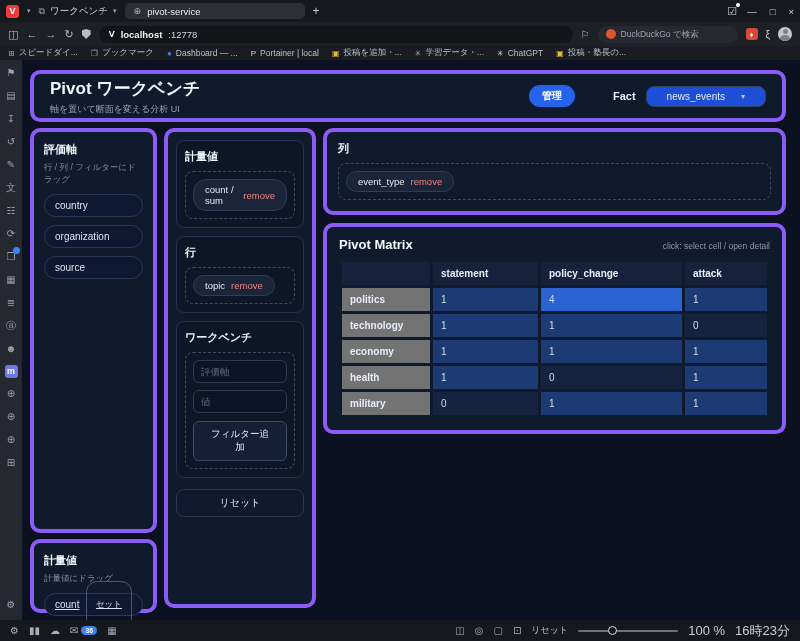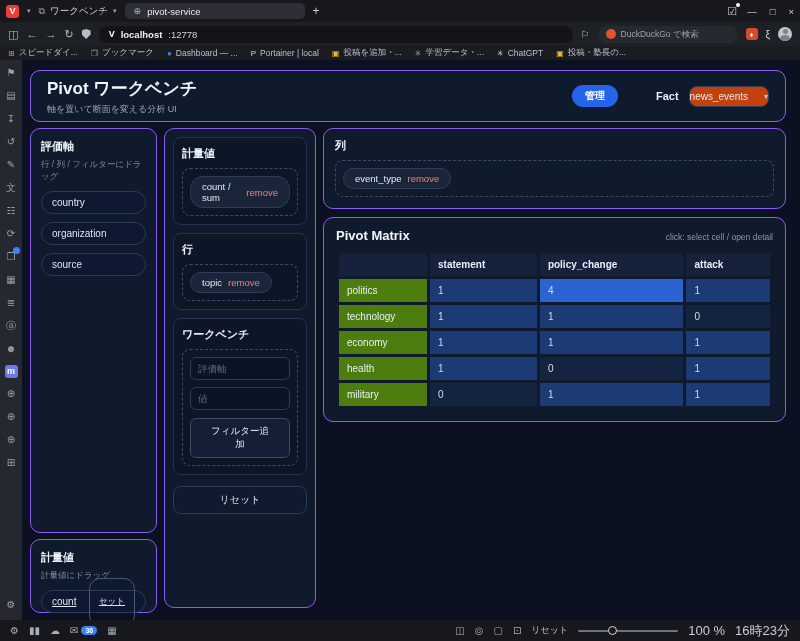--- a/index.html
+++ b/index.html
@@ -49,28 +49,28 @@
   
   .main { flex:1; display:flex; min-height:0; }
   .vsidebar { width:22px; background:#26282f; display:flex; flex-direction:column; align-items:center; padding-top:6px; gap:9px; flex:0 0 auto; }
   .sb-ic { color:#9aa1ad; font-size:10px; line-height:14px; height:14px; position:relative; cursor:pointer; }
   .sb-accent { background:#6d79e8; color:#fff; width:13px; border-radius:3px; font-size:9px; font-weight:bold; text-align:center; line-height:13px; height:13px; }
   .sb-badge { position:absolute; top:-3px; right:-5px; width:7px; height:7px; background:#3b82f6; border-radius:50%; }
   .sb-gear { margin-top:auto; margin-bottom:8px; }
 
   
   .webview { flex:1; background:#0b1120; padding:10px 14px 0 8px; overflow:hidden; }
-  .card { background:#101a2d; border:1px solid #8b5cf6; border-radius:10px; }
+  .card { background:#101a2d; border:4px solid #8b5cf6; border-radius:10px; }
   .app-header { display:flex; justify-content:space-between; align-items:center; padding:8px 16px; height:52px; margin-bottom:6px; }
   .app-title { color:#f2f6fb; font-size:17px; font-weight:bold; }
   .app-sub { color:#93a1b5; font-size:9px; margin-top:3px; }
   .hdr-right { display:flex; align-items:center; gap:10px; }
   .admin-btn { background:#2563eb; color:#fff; border:none; border-radius:13px; padding:4px 13px; font-size:10px; font-weight:bold; cursor:pointer; }
   .fact-label { color:#e8eef7; font-size:11px; font-weight:bold;margin-left:28px; }
-  .fact-select { display:flex; align-items:center; gap:16px; background:#c2410c; border:1px solid #33415c; border-radius:8px; padding:4px 0; font-size:10px; color:#e2e9f4; cursor:pointer;justify-content:space-between; }
+  .fact-select { display:flex; align-items:center; gap:16px; background:#1d4ed8; border:1px solid #33415c; border-radius:8px; padding:4px 20px; font-size:10px; color:#e2e9f4; cursor:pointer;justify-content:space-between; }
   .fact-select .caret { font-size:8px; color:#c2cbd8; }
 
   .app-grid { display:grid; grid-template-columns:127px 152px 1fr; gap:7px; align-items:start; }
   .col-left { display:flex; flex-direction:column; }
   .card-title { color:#eef3fa; font-size:11px; font-weight:bold; }
   .hint { color:#7e8ca2; font-size:8.5px; margin-top:5px; }
   .dims-card { height:405px; padding:10px; }
   .pill { margin-top:8px; height:23px; border:1px solid #2b3b55; border-radius:13px; background:#0e1830; display:flex; align-items:center; padding:0 10px; font-size:10px; color:#dbe4f0; cursor:grab; }
   .pool-card { height:74px; margin-top:6px; padding:10px; }
   .pool-pill { justify-content:space-between; cursor:default;text-decoration:underline; }
@@ -87,21 +87,21 @@
   .reset-btn { margin-top:3px; border:1px solid #2c3a54; background:#0f1a2e; color:#dbe4f0; border-radius:8px; padding:6px; font-size:10px; width:100%; cursor:pointer; }
 
   .cols-card { padding:9px 11px 11px; }
   .matrix-card { margin-top:8px; padding:10px 12px 12px; }
   .mtx-head { display:flex; justify-content:space-between; align-items:baseline; }
   .mtx-title { color:#f2f6fb; font-size:13px; font-weight:bold; }
   .mtx-hint { color:#8a97ab; font-size:8.5px; }
   table.mtx { width:100%; border-collapse:separate; border-spacing:3px; margin-top:7px; table-layout:fixed; }
   .mtx th { background:#16213b; color:#e8eef7; font-size:10px; text-align:left; padding:6px 8px; font-weight:bold; }
   .mtx th.corner { background:#16213b; }
-  .mtx td.rowlabel { background:#4d7c0f; font-weight:normal; color:#e8eef7; font-size:10px; padding:6px 8px; }
+  .mtx td.rowlabel { background:#737373; font-weight:bold; color:#e8eef7; font-size:10px; padding:6px 8px; }
   .mtx td.val { color:#d3dcea; font-size:10px; padding:6px 8px; cursor:pointer; }
 
   
   .statusbar { height:21px; background:#16181d; display:flex; align-items:center; gap:10px; padding:0 10px; flex:0 0 auto; }
   .st-ic { color:#a7aeb9; font-size:10px; display:flex; align-items:center; gap:3px; cursor:pointer; }
   .badge36 { background:#3b82f6; color:#fff; font-size:7px; border-radius:7px; padding:1px 4px; font-weight:bold; }
   .st-spacer { flex:1; }
   .st-reset { color:#b9c0cb; font-size:9px; cursor:pointer; }
   .slider { width:100px; height:2px; background:#6b7380; border-radius:1px; position:relative; cursor:pointer; }
   .knob { position:absolute; top:-4px; left:30%; width:9px; height:9px; border:1.5px solid #d5d9df; background:#16181d; border-radius:50%; }

